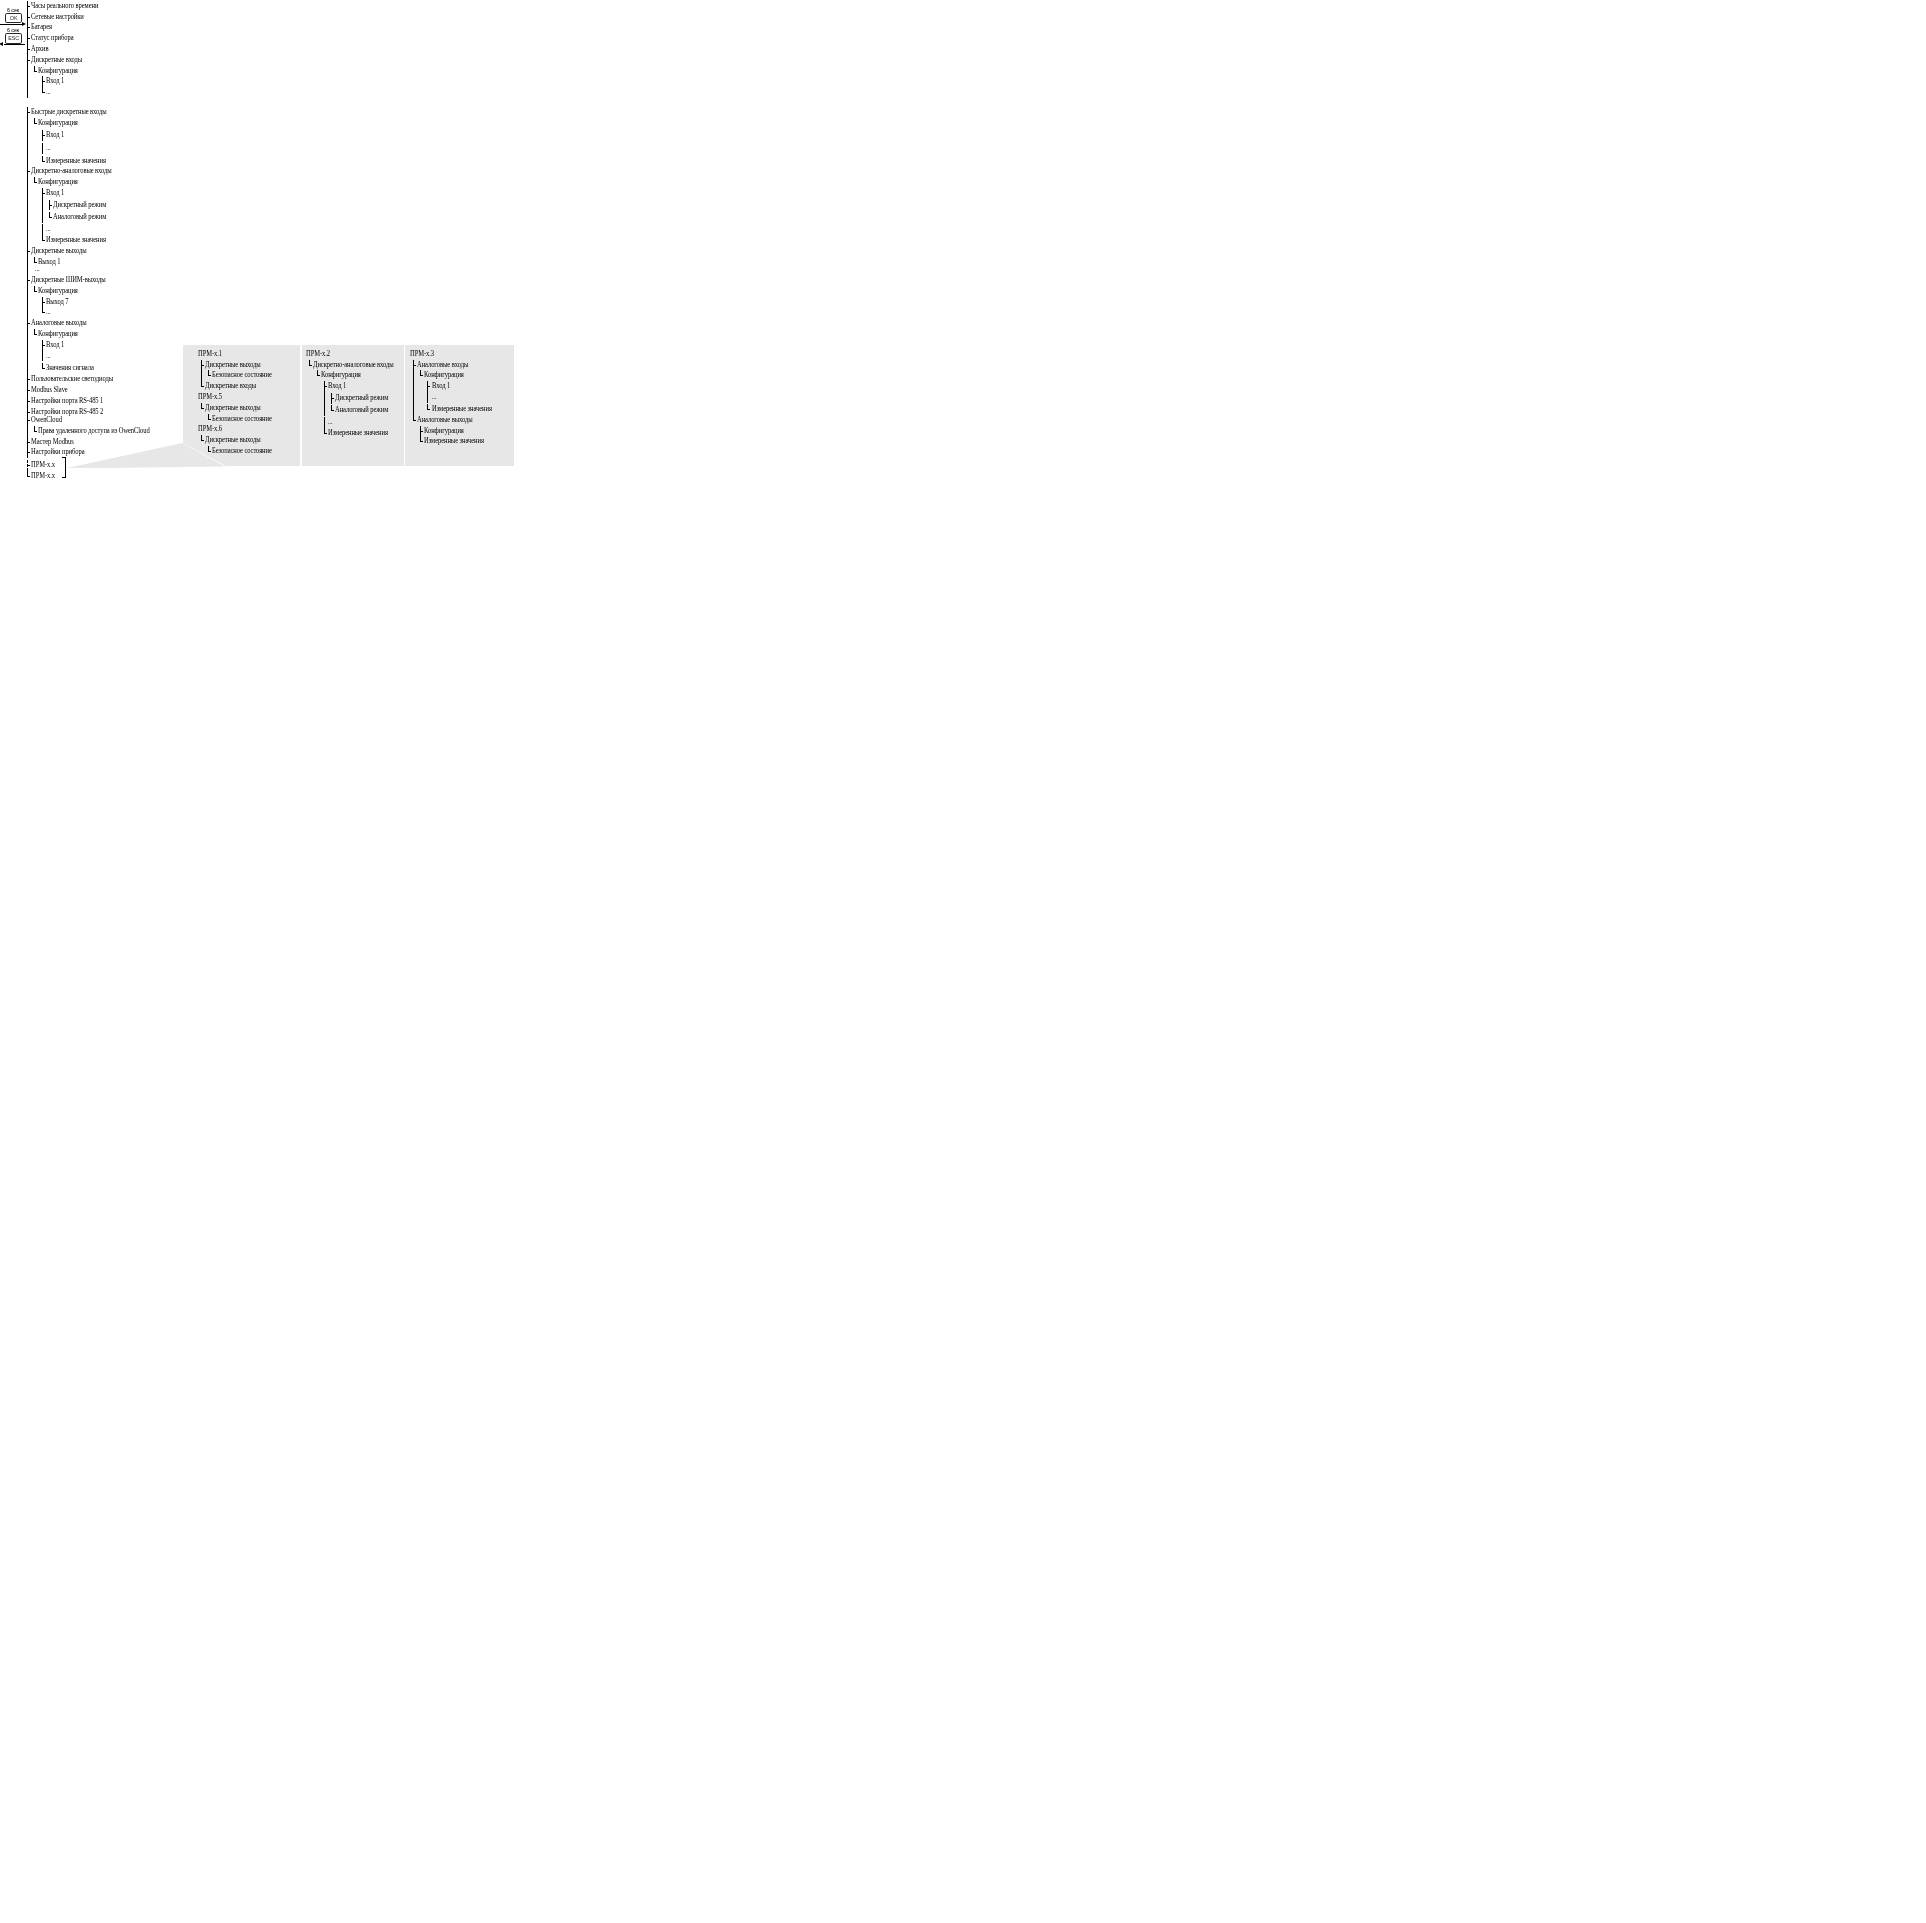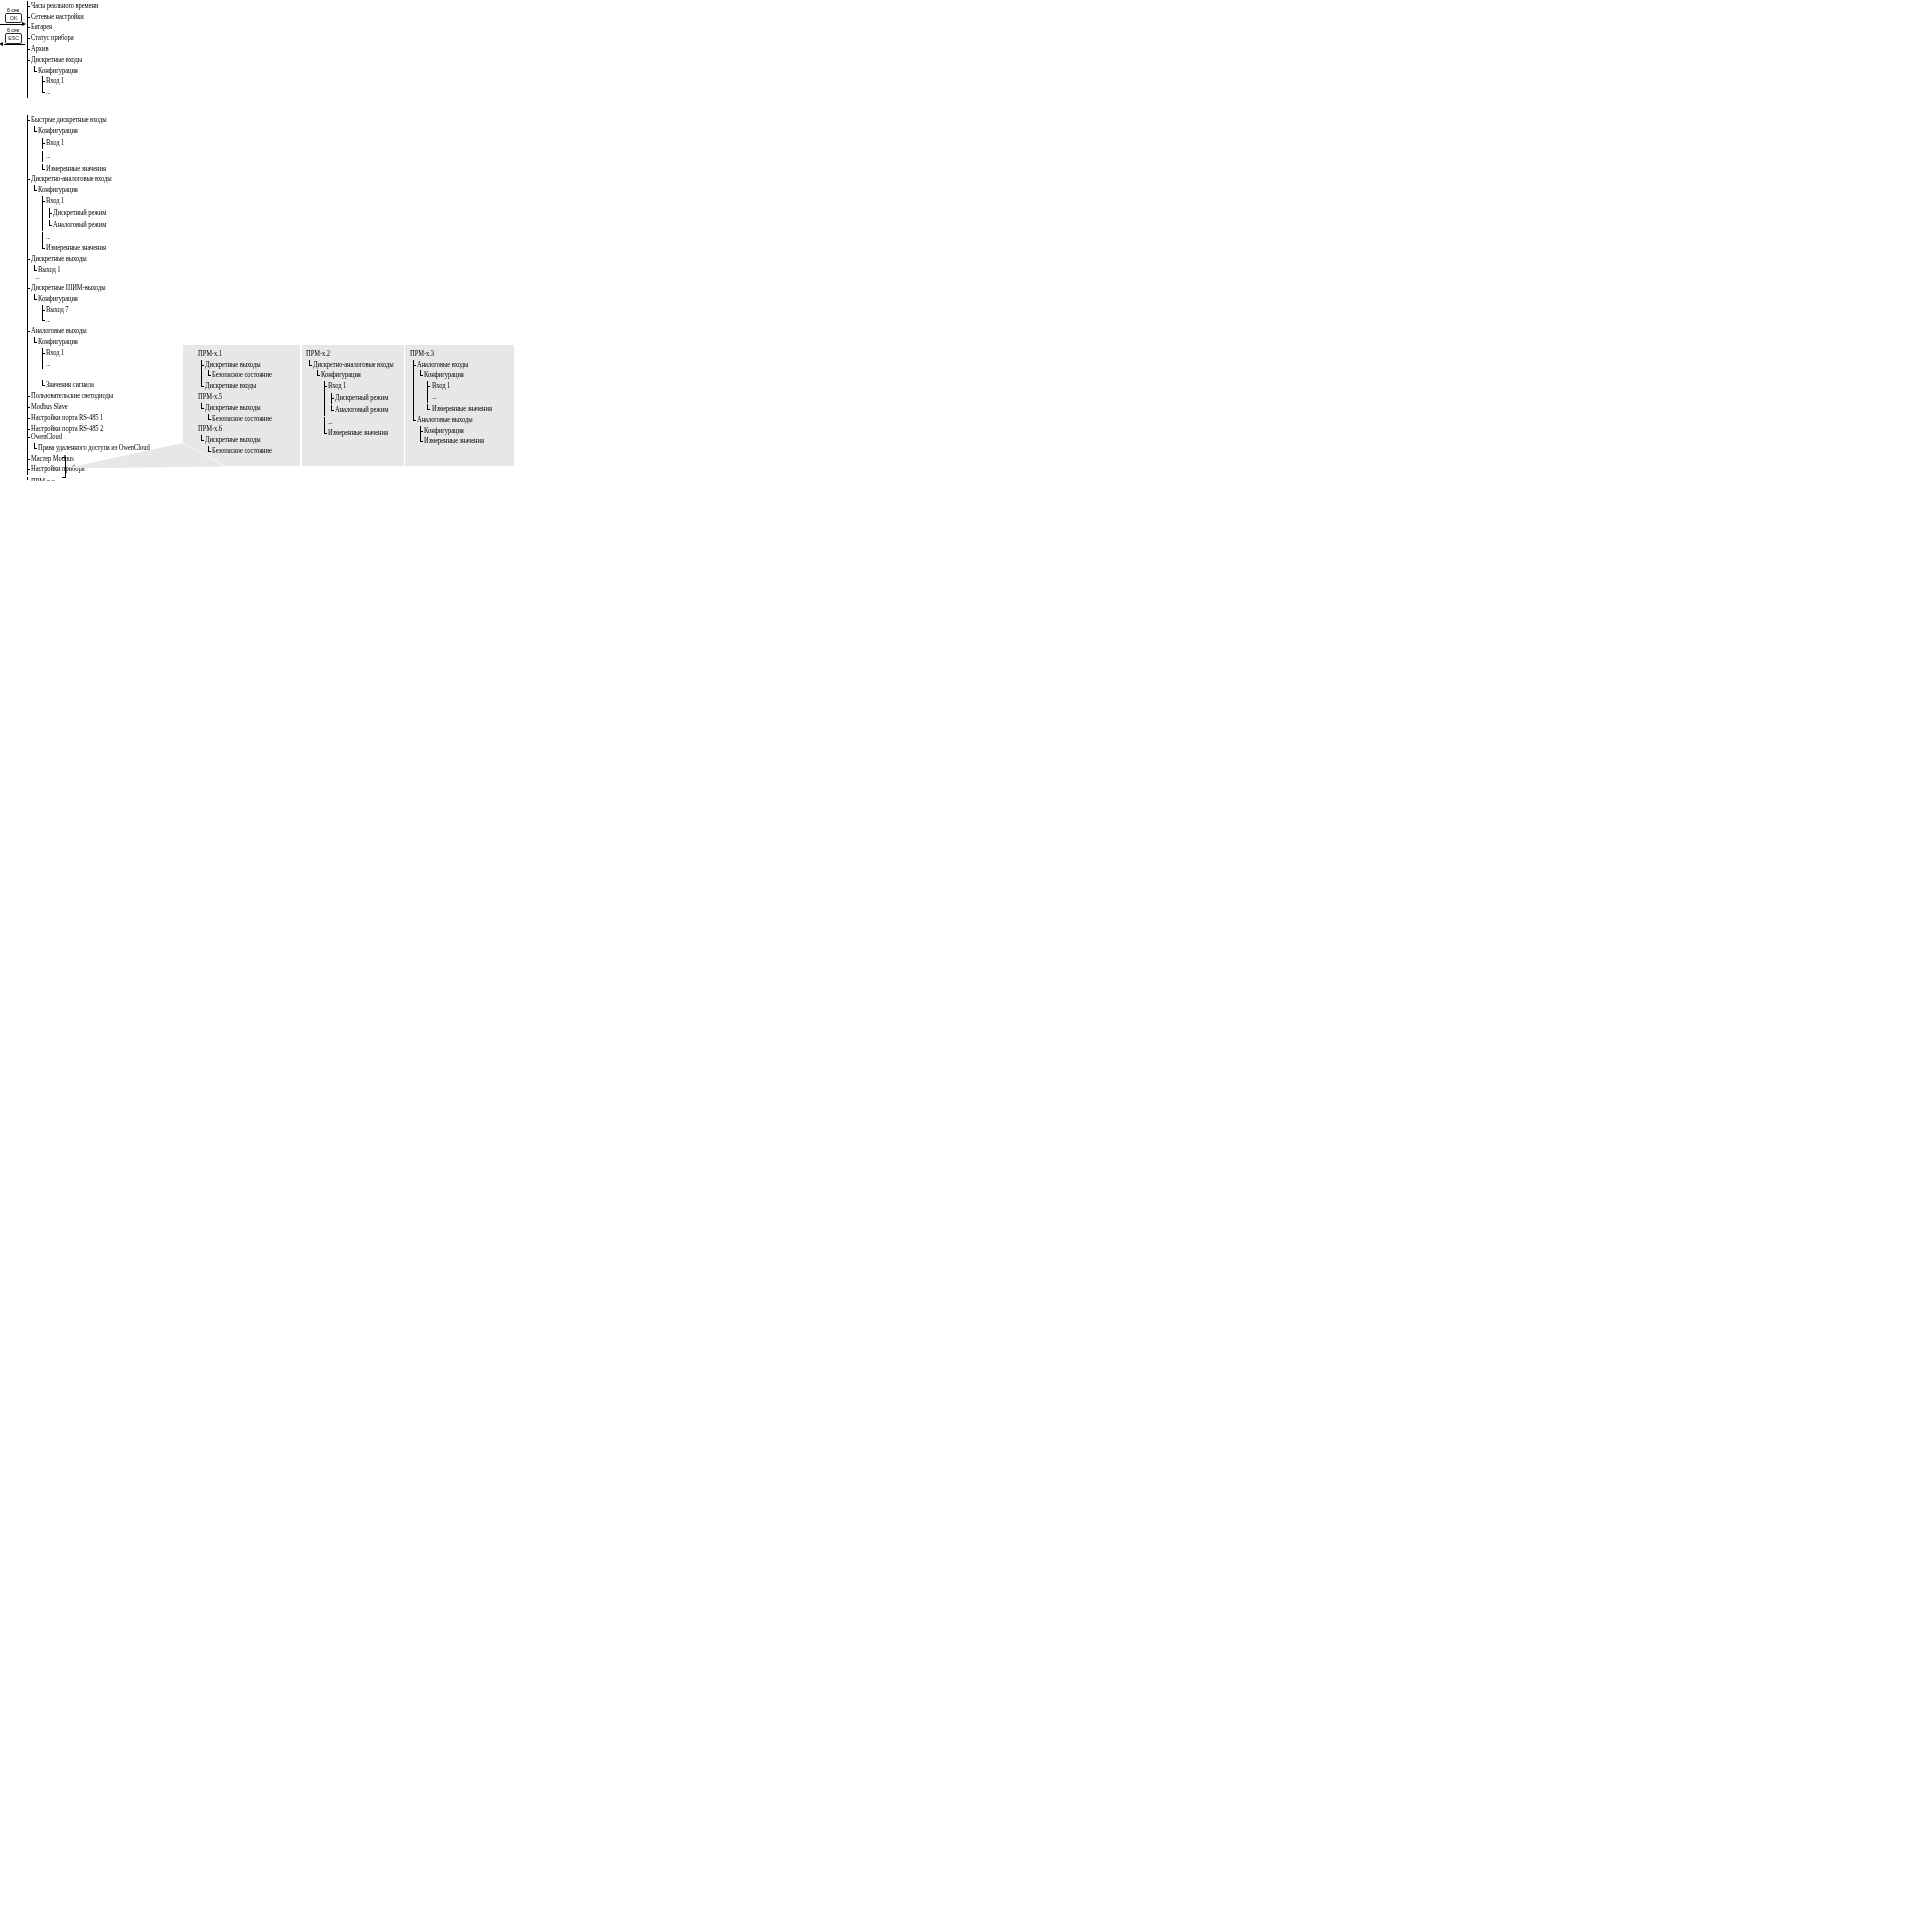--- a/index.html
+++ b/index.html
@@ -83,21 +83,21 @@
               <li class="c-tee">
                 <div class="row"><span class="lbl">Вход 1</span></div>
               </li>
               <li class="c-ell">
                 <div class="row"><span class="lbl">...</span></div>
               </li>
             </ul>
           </li>
         </ul>
       </li>
-      <li class="c-tee" style="margin-top: 17px;">
+      <li class="c-tee" style="margin-top: 9px;">
         <div class="row"><span class="lbl">Быстрые дискретные входы</span></div>
         <ul class="t">
           <li class="c-ell">
             <div class="row"><span class="lbl">Конфигурация</span></div>
             <ul class="t">
               <li class="c-tee" style="margin-top: 1.2px;">
                 <div class="row"><span class="lbl">Вход 1</span></div>
               </li>
               <li class="c-none" style="margin-top: 2.3px;">
                 <div class="row"><span class="lbl">...</span></div>
@@ -168,21 +168,21 @@
         <ul class="t">
           <li class="c-ell">
             <div class="row"><span class="lbl">Конфигурация</span></div>
             <ul class="t">
               <li class="c-tee">
                 <div class="row"><span class="lbl">Вход 1</span></div>
               </li>
               <li class="c-none">
                 <div class="row"><span class="lbl">...</span></div>
               </li>
-              <li class="c-ell" style="margin-top: 11px;">
+              <li class="c-ell" style="margin-top: 2px;">
                 <div class="row"><span class="lbl">Значения сигнала</span></div>
               </li>
             </ul>
           </li>
         </ul>
       </li>
       <li class="c-tee">
         <div class="row"><span class="lbl">Пользовательские светодиоды</span></div>
       </li>
       <li class="c-tee">

